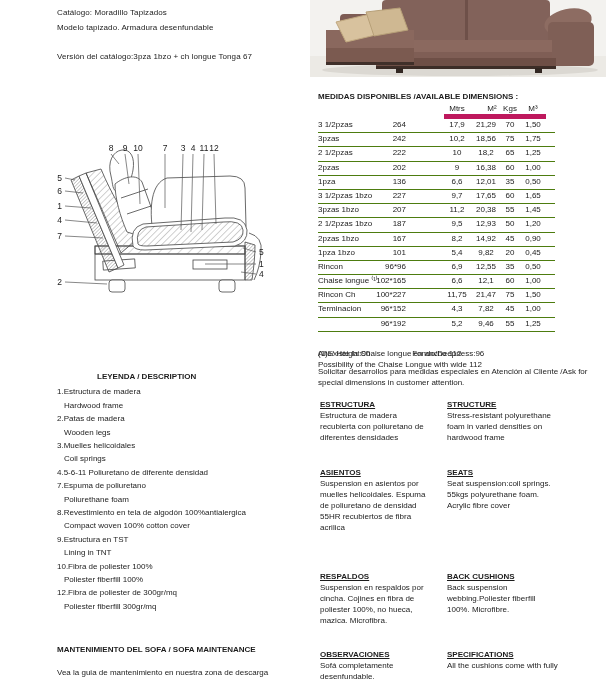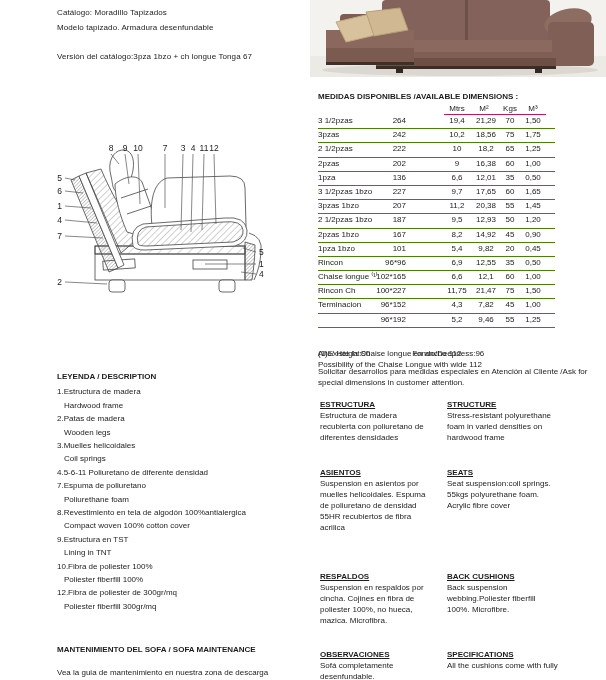--- a/index.html
+++ b/index.html
@@ -16,42 +16,42 @@
   
   .photo { left:310px; top:0; width:296px; height:77px; }
 
   
   .drawing { left:45px; top:138px; width:230px; height:172px; }
 
   
   .dim-table { left:318px; top:92px; width:237px; }
   .dim-title { font-weight:bold; height:11px; }
   .dim-colhead { position:relative; height:11px; margin-left:126px; width:102px;
-                 border-bottom:1px solid #be185d; }
+                 border-bottom:5px solid #be185d; }
   .dim-colhead span { position:absolute; bottom:0; transform:translateX(-50%); white-space:nowrap; }
-  .ch0 { left:13px; } .ch1 { left:40px; } .ch2 { left:66px; } .ch3 { left:89px; }
+  .ch0 { left:13px; } .ch1 { left:48px; } .ch2 { left:66px; } .ch3 { left:89px; }
   .dim-row { display:grid; grid-template-columns:56px 68px 30px 28px 20px 26px;
              height:13.2px; line-height:12.8px; border-bottom:1px solid #4d7c0f; }
   .c-name { text-align:left; white-space:nowrap; }
   .c-size { text-align:right; padding-right:36px; }
   .c-num  { text-align:center; }
 
   .footnote { left:318px; top:320px; width:260px; line-height:11px;margin-top:28px; }
   .hf-line  { left:318px; top:349px; width:260px; }
   .hf-line .alto { display:inline-block; width:92px; }
   .solicitar { left:318px; top:366px; width:276px; line-height:11px; }
 
   
   .spec-es { left:320px; width:106px; line-height:11px; }
   .spec-en { left:447px; width:112px; line-height:11px; }
   .spec-title { font-weight:bold;text-decoration:underline; }
 
   
   .legend { left:57px; top:372px; width:260px; }
-  .legend-title { font-weight:bold; margin-bottom:3px; }
+  .legend-title { font-weight:bold; margin-bottom:3px;margin-left:40px; }
   .leg-es { line-height:13.4px; white-space:nowrap; }
   .leg-en { line-height:13.4px; padding-left:7px; white-space:nowrap; }
 
   .maint-title { left:57px; top:645px; font-weight:bold; }
   .maint-body  { left:57px; top:668px; }
 
   svg text { font-family:"Liberation Sans", sans-serif; }
 </style>
 </head>
 <body>
@@ -183,21 +183,21 @@
     <span class="ch0">Mtrs</span>
     <span class="ch1">M²</span>
     <span class="ch2">Kgs</span>
     <span class="ch3">M³</span>
   </div>
   <div>
 
       <div class="dim-row">
         <span class="c-name">3 1/2pzas</span>
         <span class="c-size">264</span>
-        <span class="c-num">19,4</span>
+        <span class="c-num">17,9</span>
         <span class="c-num">21,29</span>
         <span class="c-num">70</span>
         <span class="c-num">1,50</span>
       </div>
 
       <div class="dim-row">
         <span class="c-name">3pzas</span>
         <span class="c-size">242</span>
         <span class="c-num">10,2</span>
         <span class="c-num">18,56</span>

